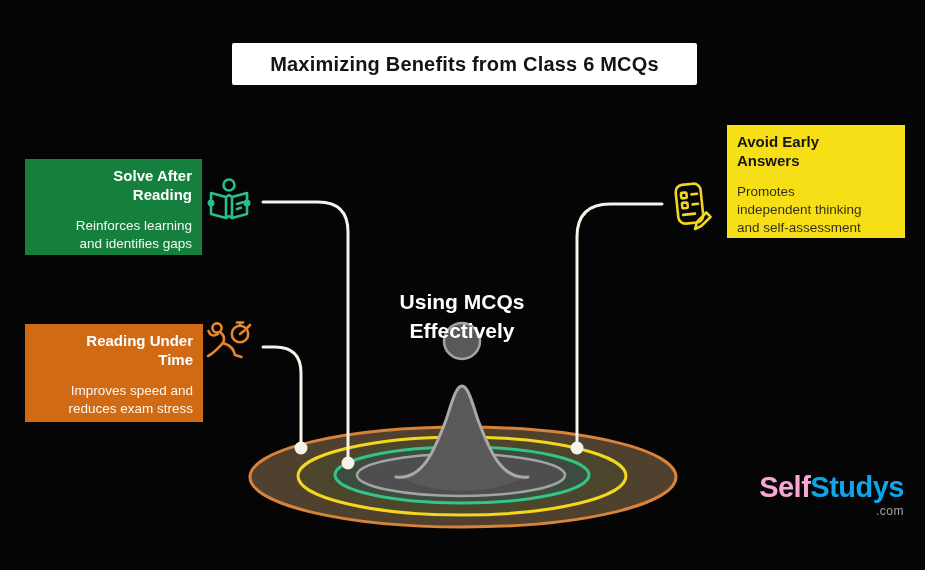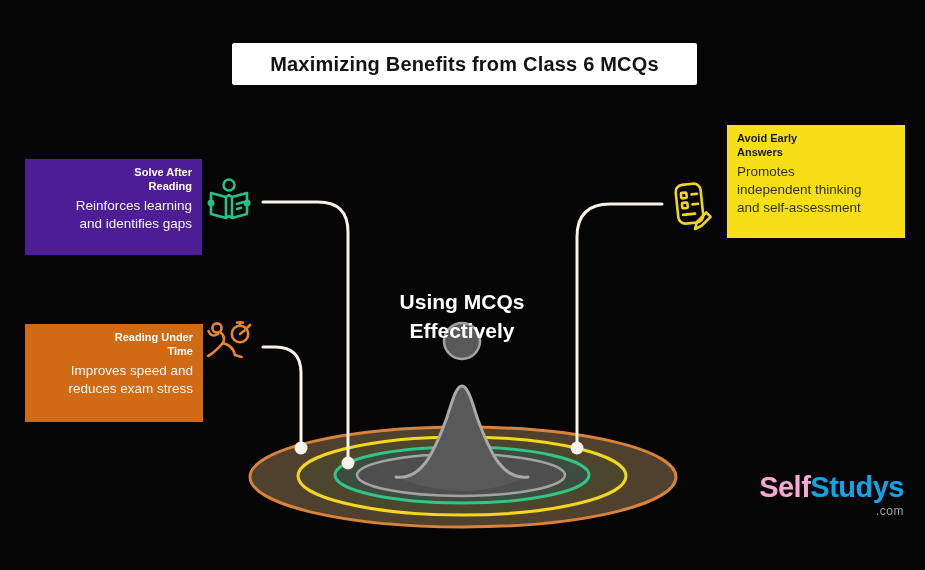--- a/index.html
+++ b/index.html
@@ -5,22 +5,22 @@
   html,body{margin:0;padding:0;background:#050505;}
   body{width:925px;height:570px;overflow:hidden;font-family:"Liberation Sans",sans-serif;}
   .stage{position:relative;width:925px;height:570px;background:#050505;}
   .art{position:absolute;left:0;top:0;}
 
   .title-box{position:absolute;left:232px;top:43px;width:465px;height:42px;background:#ffffff;
     border-radius:2px;display:flex;align-items:center;justify-content:center;}
   .title-box span{font-size:20px;font-weight:bold;color:#141414;letter-spacing:.2px;}
 
   .card{position:absolute;padding:7px 10px;box-sizing:border-box;}
-  .card-title{font-weight:bold;font-size:11px;line-height:1.27;white-space:pre-line;}
-  .card-desc{font-size:13.5px;line-height:1.32;white-space:pre-line;margin-top:3px;opacity:.95;}
+  .card-title{font-weight:bold;font-size:15px;line-height:1.27;white-space:pre-line;}
+  .card-desc{font-size:13.5px;line-height:1.32;white-space:pre-line;margin-top:13px;opacity:.95;}
   .card-tl{left:25px;top:159px;width:177px;height:96px;text-align:right;}
   .card-bl{left:25px;top:324px;width:178px;height:98px;text-align:right;}
   .card-r{left:727px;top:125px;width:178px;height:113px;text-align:left;}
   .card-r .card-desc{opacity:.88;}
 
   .icon{position:absolute;}
   .icon svg{display:block;}
 
   .center-label{position:absolute;left:332px;top:251px;width:260px;text-align:center;
     color:#ffffff;font-weight:bold;font-size:21px;line-height:29px;margin-top:36px;}
@@ -60,21 +60,21 @@
 
   <div class="title-box">
     <span>Maximizing Benefits from Class 6 MCQs</span>
   </div>
 
   <div class="center-label">
     <div>Using MCQs</div>
     <div>Effectively</div>
   </div>
 
-  <div class="card card-tl" style="background-color: #4c1d95; color: rgb(255, 255, 255);">
+  <div class="card card-tl" style="background-color: #15803d; color: rgb(255, 255, 255);">
     <div class="card-title">Solve After
 Reading</div>
     <div class="card-desc">Reinforces learning
 and identifies gaps</div>
   </div>
   <span class="icon" style="left: 204px; top: 177px; color: rgb(37, 193, 136);">
     <svg width="50" height="52" viewBox="0 0 50 52" fill="none" stroke="currentColor" stroke-width="2.6" stroke-linecap="round" stroke-linejoin="round">
       <circle cx="25" cy="8" r="5.5"></circle>
       <path d="M7 16 L22 20 L22 41 L7 37 Z"></path>
       <path d="M43 16 L28 20 L28 41 L43 37 Z"></path>

